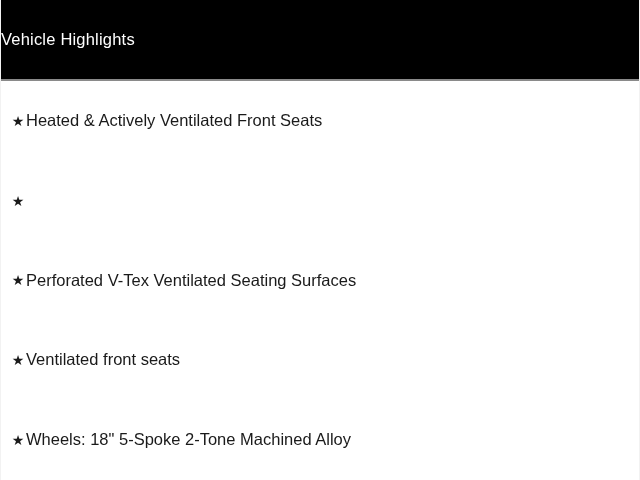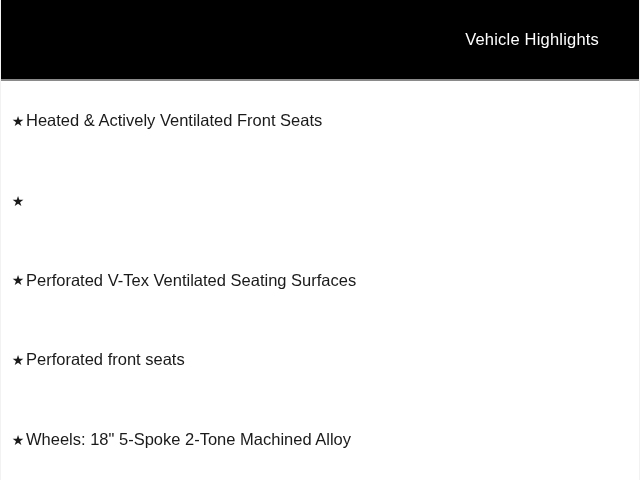--- a/index.html
+++ b/index.html
@@ -17,22 +17,22 @@
     border-left: 1px solid #f2f2f2;
     border-right: 1px solid #f2f2f2;
     box-sizing: border-box;
   }
   .header {
     height: 79px;
     background: #000000;
     border-bottom: 2px solid #8a8a8a;
     display: flex;
     align-items: center;
-    justify-content: flex-end;
-    padding-right: 40px;
+    justify-content: flex-start;
+    padding-right: 30px;
     box-sizing: content-box;
   }
   .header-title {
     color: #fefefe;
     font-size: 16.5px;
     letter-spacing: 0.2px;
     white-space: nowrap;
   }
   .highlight-list {
     height: 399px;
@@ -82,21 +82,21 @@
       <span class="star-icon">★</span>
     </div>
 
     <div class="highlight-item">
       <span class="star-icon">★</span>
       <span class="item-label">Perforated V-Tex Ventilated Seating Surfaces</span>
     </div>
 
     <div class="highlight-item">
       <span class="star-icon">★</span>
-      <span class="item-label">Perforated front seats</span>
+      <span class="item-label">Ventilated front seats</span>
     </div>
 
     <div class="highlight-item">
       <span class="star-icon">★</span>
       <span class="item-label">Wheels: 18" 5-Spoke 2-Tone Machined Alloy</span>
     </div>
 
   </div>
 
 </div>

